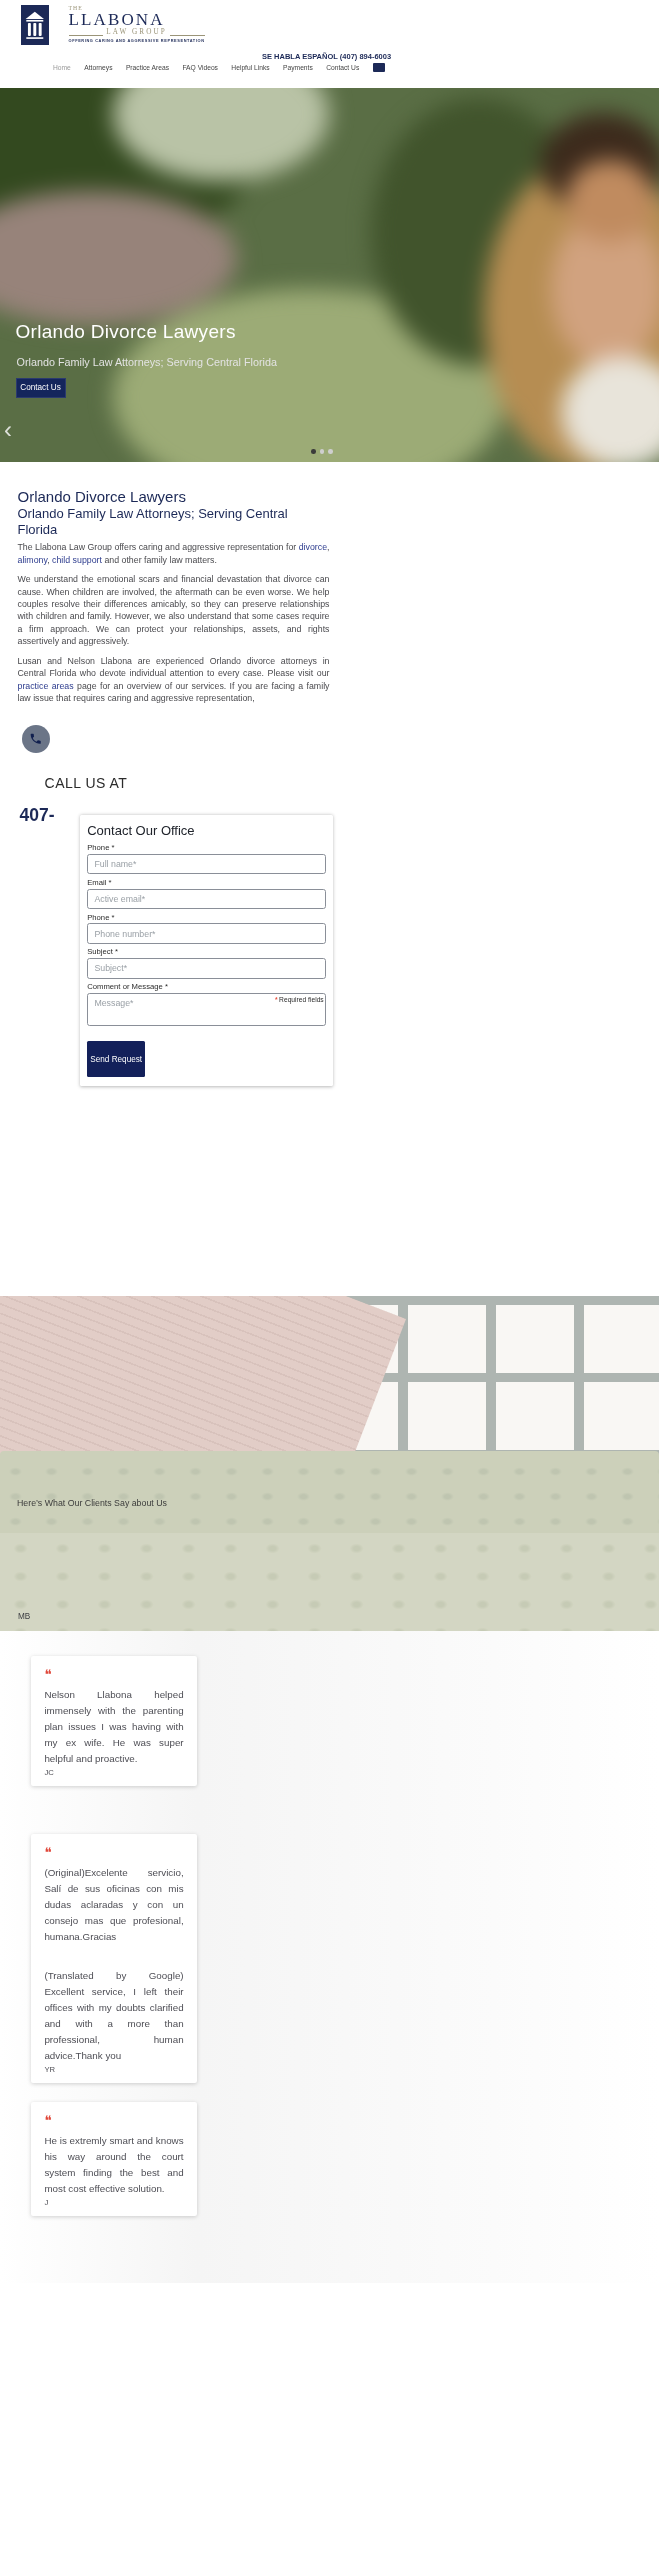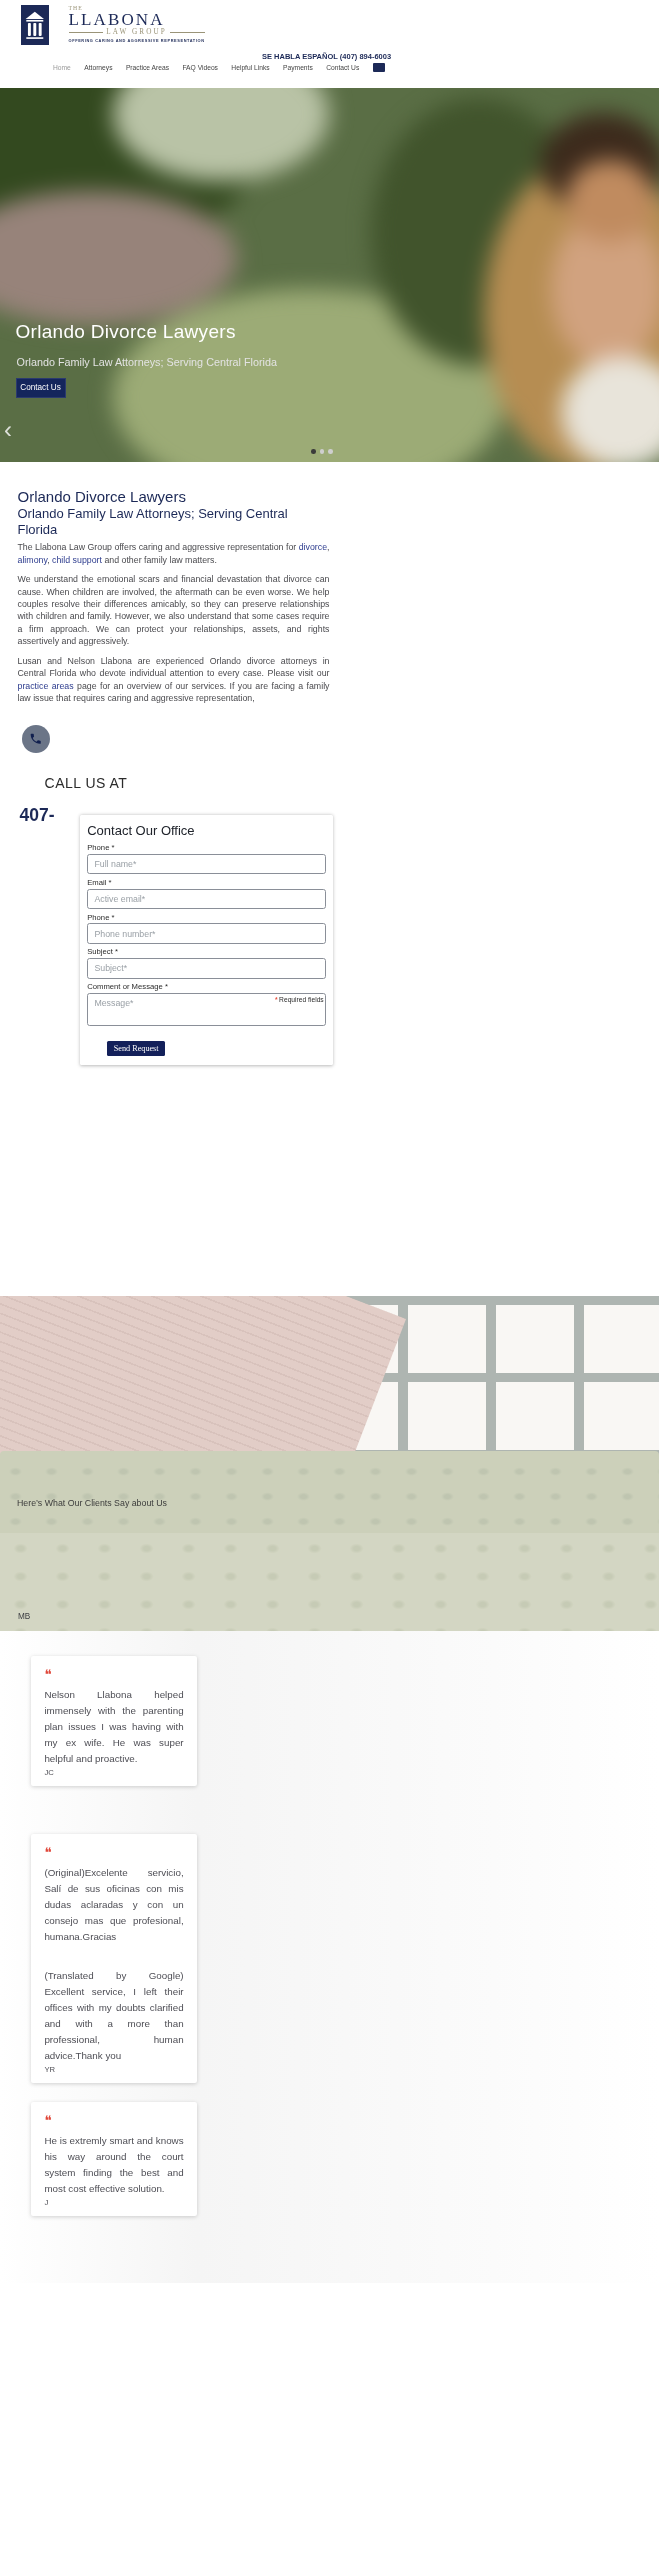--- a/index.html
+++ b/index.html
@@ -6,21 +6,21 @@
   body { background:#ffffff; font-family:"Liberation Sans", sans-serif; }
   #page { position:relative; width:659px; height:3907px; background:#fff; overflow:hidden; }
 
   
   .header { position:absolute; top:0; left:0; width:659px; height:88px; background:#fff; }
   .logo { position:absolute; top:5.2px; left:20.6px; display:flex; }
   .logo-square { width:28px; height:40px; background:#1c2957; display:flex; align-items:center; justify-content:center; }
   .logo-text { margin-left:20px; font-family:"Liberation Serif", serif; }
   .logo-the { color:#9a9478; font-size:5.7px; letter-spacing:1px; }
   .logo-name { color:#1c2957; font-size:17px; letter-spacing:2.1px; line-height:17px; }
-  .logo-group-row { display:flex; align-items:center; gap:3.1px; color:#9a9478; }
+  .logo-group-row { display:flex; align-items:flex-end; gap:3.1px; color:#9a9478; }
   .logo-rule { flex:1; height:1px; background:#9a9478; min-width:12.4px; }
   .logo-group { font-size:7.2px; letter-spacing:2.1px; }
   .logo-tagline { color:#1c2957; font-size:3.9px; font-weight:bold; letter-spacing:0.6px; margin-top:2.1px; font-family:"Liberation Sans", sans-serif; }
   .phone-line { position:absolute; top:52px; left:262px; font-size:7.5px; font-weight:bold; color:#1c2957; }
   .nav { position:absolute; top:63px; left:53px; display:flex; align-items:center; gap:13.4px; font-size:6.7px; color:#444; }
   .nav span { cursor:pointer; white-space:nowrap; }
   .nav .active { color:#9a9a9a; }
   .nav-search { width:12.4px; height:8.8px; background:#1c2957; border-radius:1px; }
 
   
@@ -59,21 +59,21 @@
 
   
   .form-card { position:absolute; top:815px; left:80px; width:253px; background:#fff; border-radius:1.5px; box-shadow:0 0.5px 3.6px rgba(0,0,0,.28); padding:8.2px 7.2px 9.3px 7.2px; }
   .form-card h3 { color:#20242c; font-size:13px; font-weight:normal; margin-bottom:5.2px; }
   .f-label { font-size:7.7px; color:#2b2b2b; margin-bottom:1.5px; }
   .f-input { width:100%; height:20.6px; border:0.5px solid #8a8f98; border-radius:2.6px; padding:0 6.2px; font-size:8.8px; color:#333; font-family:"Liberation Sans", sans-serif; margin-bottom:3.6px; }
   .f-input::placeholder, .f-area::placeholder { color:#9aa0a6; }
   .f-area { width:100%; height:33px; border:0.5px solid #8a8f98; border-radius:2.6px; padding:4.1px 6.2px; font-size:8.8px; color:#333; font-family:"Liberation Sans", sans-serif; resize:none; }
   .req-note { position:absolute; right:9.3px; top:181px; font-size:6.7px; color:#2b2b2b; }
   .req-note .star { color:#e74c3c; font-weight:bold; margin-right:1.5px; }
-  .send-btn { margin-top:13.4px; width:58px; height:15px; background:#13205a; color:#fff; border:none; border-radius:1.5px; font-size:8.2px; cursor:pointer; font-family:Liberation Serif, serif;margin-left:20px; }
+  .send-btn { margin-top:13.4px; width:58px; height:36px; background:#13205a; color:#fff; border:none; border-radius:1.5px; font-size:8.2px; cursor:pointer; font-family:Liberation Sans, sans-serif; }
 
   
   .house { position:absolute; top:1296px; left:0; width:659px; height:335px; overflow:hidden; background:#efe9e2; }
   .roof { position:absolute; left:-134px; top:-77px; width:505px; height:289px; transform:rotate(21deg);
           background:repeating-linear-gradient(180deg,#c49a8e 0 7.2px,#b08478 7.2px 8.8px); }
   .timber { position:absolute; left:222px; top:0; width:438px; height:242px; background:#f2efe8;
             background-image:repeating-linear-gradient(90deg,#5c6b63 0 10.3px,transparent 10.3px 88px),
                              repeating-linear-gradient(180deg,#5c6b63 0 9.3px,transparent 9.3px 77px); }
   .hedge1 { position:absolute; left:0; top:155px; width:659px; height:98px;
             background:radial-gradient(9.3px 6.2px at 15.5px 20.6px,#7e8a60 30%,transparent 70%), #98a175;

